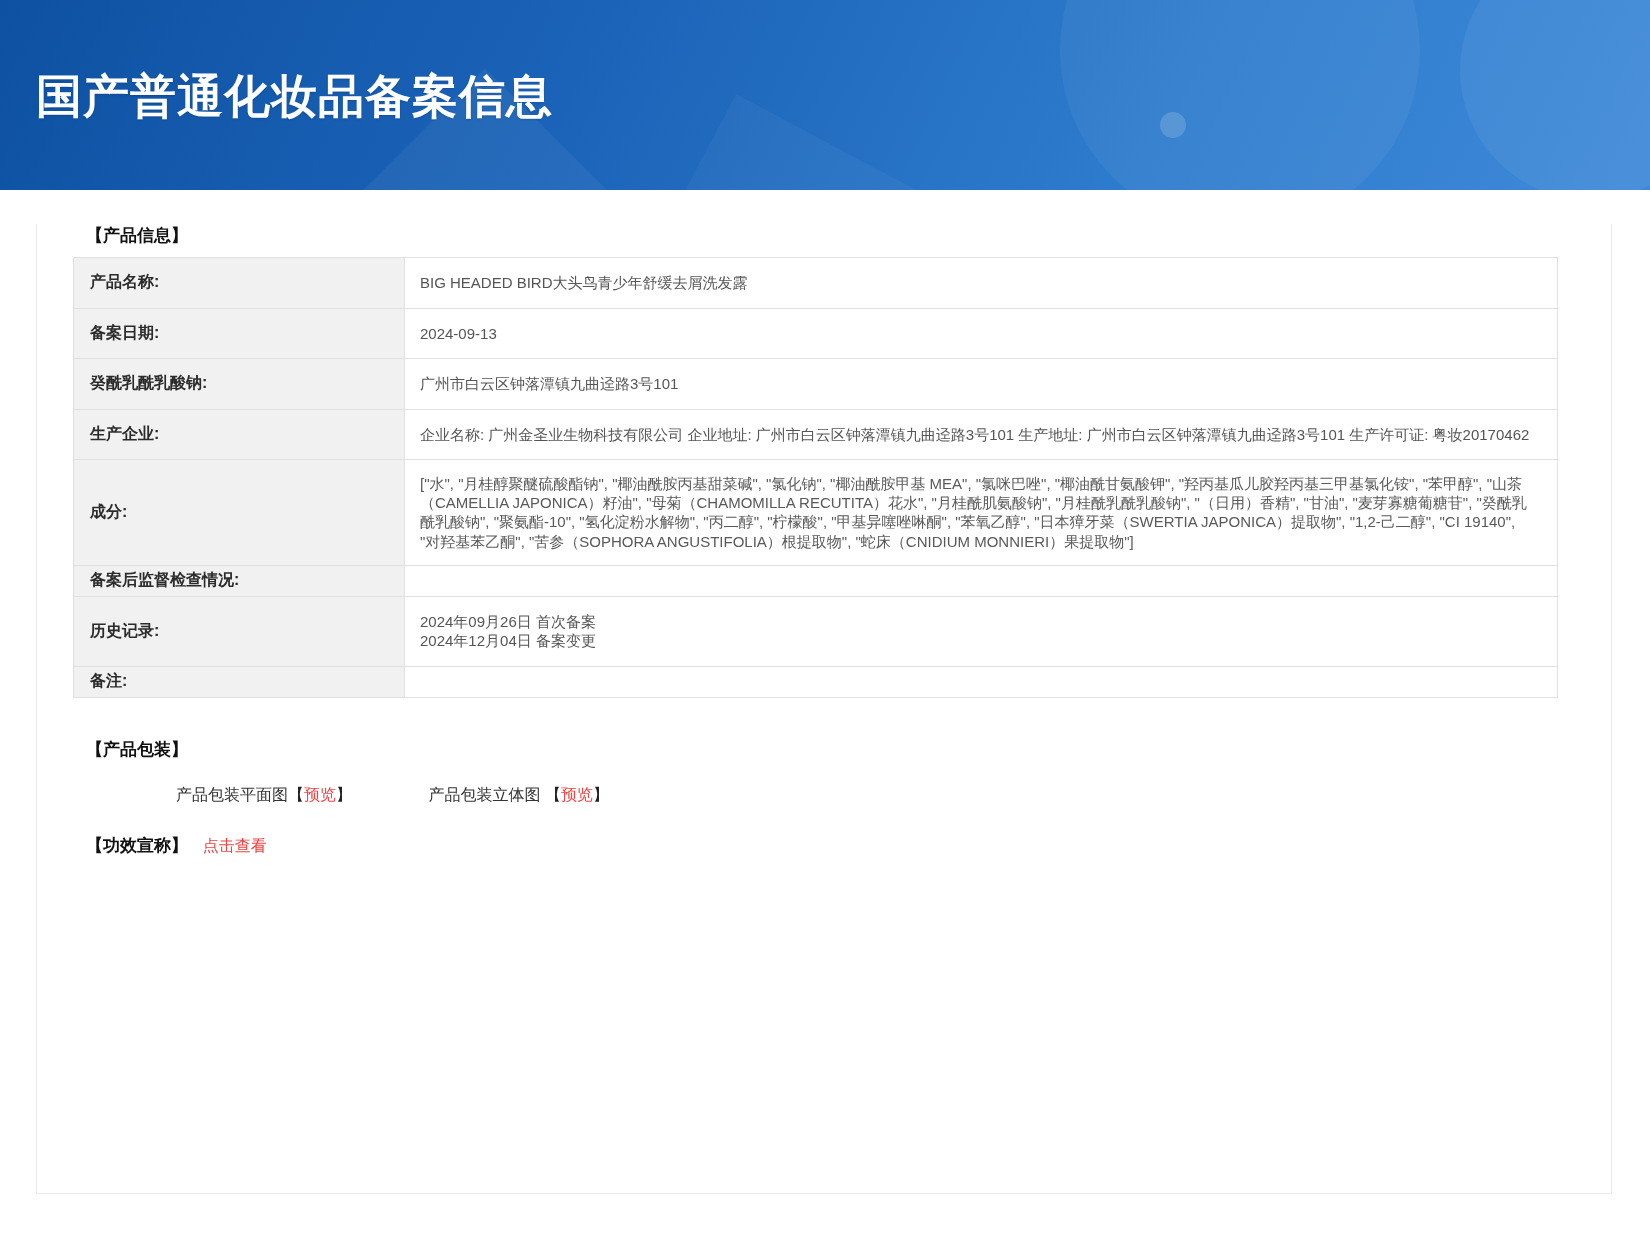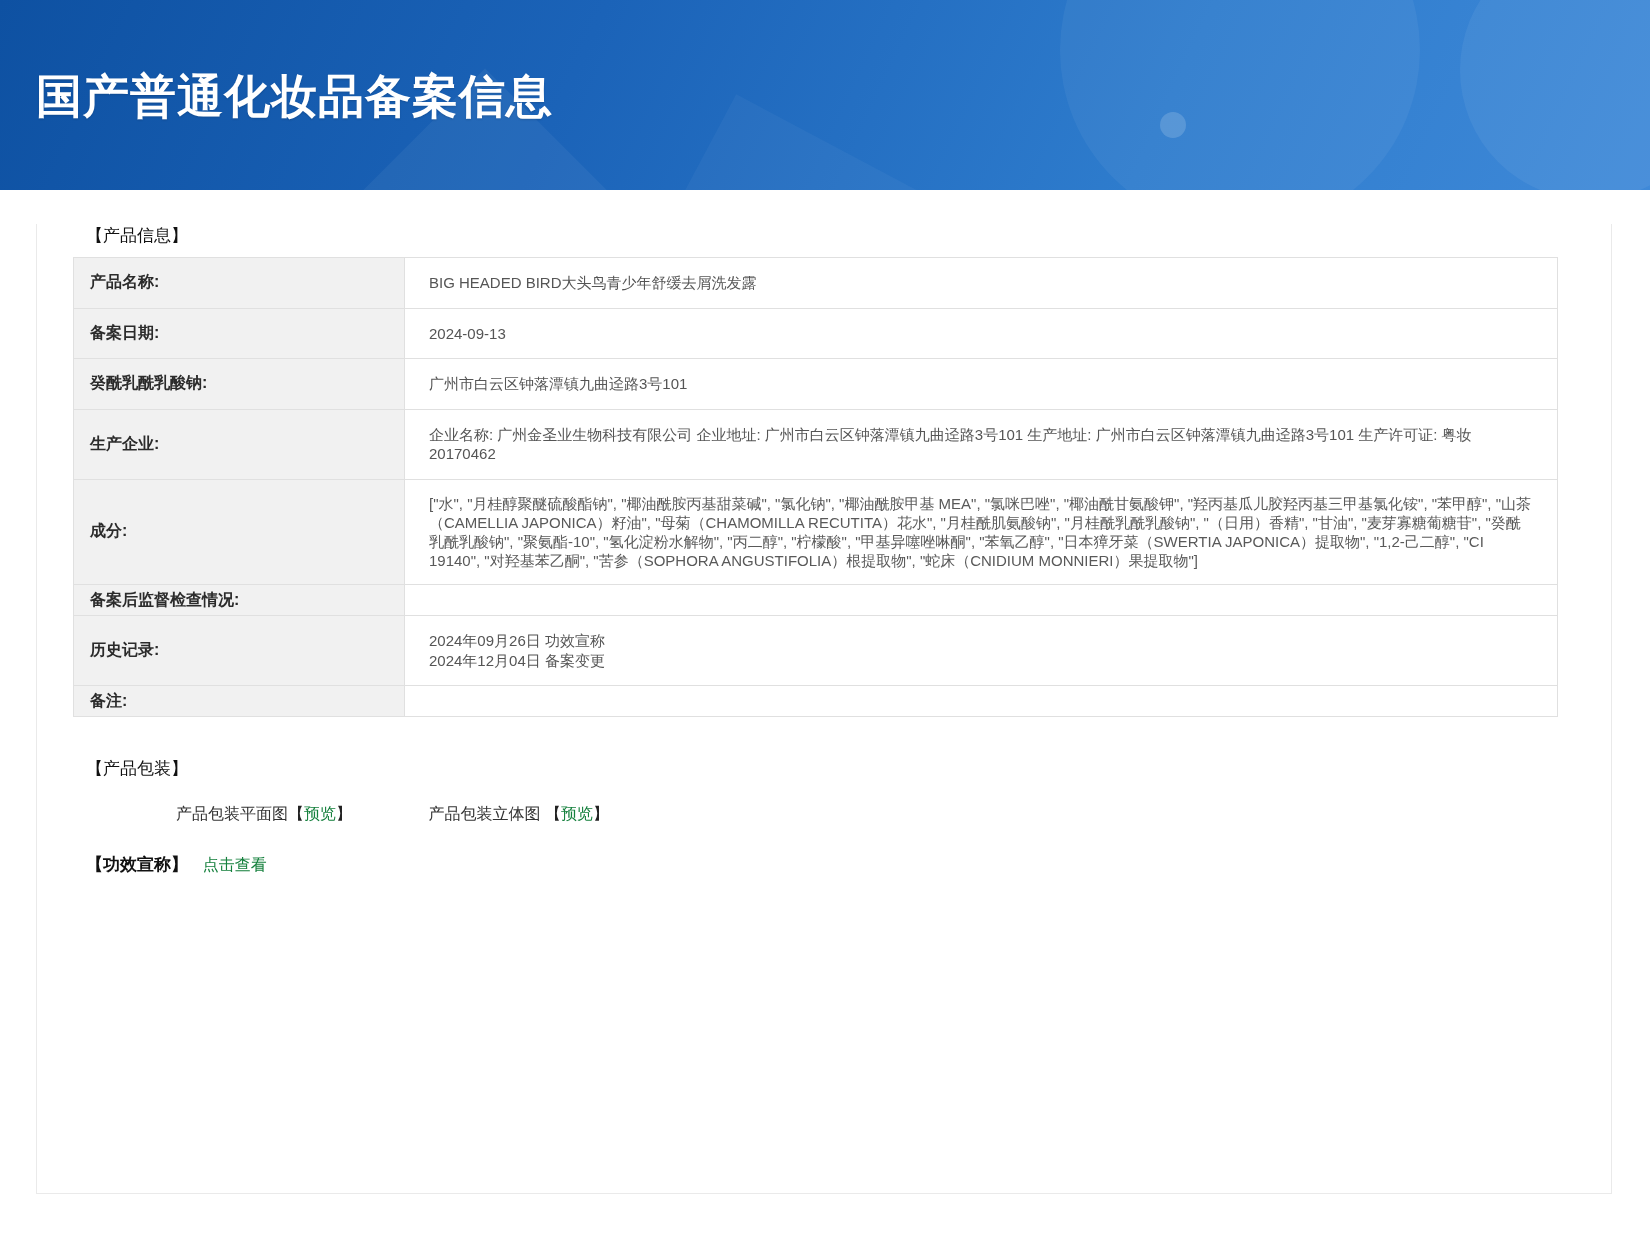--- a/index.html
+++ b/index.html
@@ -48,40 +48,40 @@
   }
   .tab-active-bar .tri {
     position:absolute; left:88px; bottom:5px; width:0; height:0;
     border-left:9px solid transparent; border-right:9px solid transparent;
     border-bottom:9px solid #2e86d6;
   }
   .tab-gray-line {
     position:absolute; left:252px; right:71px; bottom:0; height:2px; background:#e6e6e6;
   }
   
-  .section-heading { margin:34px 0 10px 49px; font-size:17px; font-weight:normal; color:#111; }
+  .section-heading { margin:34px 0 10px 49px; font-size:17px; font-weight:bold; color:#111; }
   
   table.info {
     border-collapse:collapse; table-layout:fixed;
     margin:0 53px 0 36px; width:calc(100% - 89px);
     border:1px solid #d9d9d9;
   }
   table.info td { border:1px solid #e0e0e0; vertical-align:middle; }
   td.lbl {
     width:331px; background:#f1f1f1; font-weight:bold; color:#2b2b2b;
     font-size:16px; padding:1px 16px;
   }
-  td.val { color:#555; font-size:15px; line-height:1.3; padding:15px 25px 15px 24px; }
+  td.val { color:#555; font-size:15px; line-height:1.3; padding:15px 25px 15px 15px; }
   td.val.ingredients { color:#595959; line-height:1.28; padding-top:14px; padding-bottom:14px; }
   
   .pack-line { margin:24px 0 0 139px; font-size:16px; color:#333; }
   .pack-group { display:inline-block; }
   .pack-group + .pack-group { margin-left:72px; }
   .bracket { color:#222; }
-  a.link, .link { color:#15803d; text-decoration:none; cursor:pointer; }
+  a.link, .link { color:#ef4444; text-decoration:none; cursor:pointer; }
   .std-line { margin:28px 0 0 49px; font-size:17px; }
   .std-line .std-label { font-weight:bold; color:#111; }
   .std-line .link { font-size:16px; margin-left:10px; }
   .std-line + .std-line { margin-top:16px; }
 </style>
 </head>
 <body>
 
 <div class="banner">
   <div class="sq1"></div>
@@ -119,21 +119,21 @@
         <td class="lbl">成分:</td>
         <td class="val ingredients">["水", "月桂醇聚醚硫酸酯钠", "椰油酰胺丙基甜菜碱", "氯化钠", "椰油酰胺甲基 MEA", "氯咪巴唑", "椰油酰甘氨酸钾", "羟丙基瓜儿胶羟丙基三甲基氯化铵", "苯甲醇", "山茶（CAMELLIA JAPONICA）籽油", "母菊（CHAMOMILLA RECUTITA）花水", "月桂酰肌氨酸钠", "月桂酰乳酰乳酸钠", "（日用）香精", "甘油", "麦芽寡糖葡糖苷", "癸酰乳酰乳酸钠", "聚氨酯-10", "氢化淀粉水解物", "丙二醇", "柠檬酸", "甲基异噻唑啉酮", "苯氧乙醇", "日本獐牙菜（SWERTIA JAPONICA）提取物", "1,2-己二醇", "CI 19140", "对羟基苯乙酮", "苦参（SOPHORA ANGUSTIFOLIA）根提取物", "蛇床（CNIDIUM MONNIERI）果提取物"]</td>
       </tr>
       <tr>
         <td class="lbl">备案后监督检查情况:</td>
         <td class="val"></td>
       </tr>
       <tr>
         <td class="lbl">历史记录:</td>
         <td class="val">
-          <div>2024年09月26日 功效宣称</div>
+          <div>2024年09月26日 首次备案</div>
           <div>2024年12月04日 备案变更</div>
         </td>
       </tr>
       <tr>
         <td class="lbl">备注:</td>
         <td class="val"></td>
       </tr>
     </tbody>
   </table>
 

